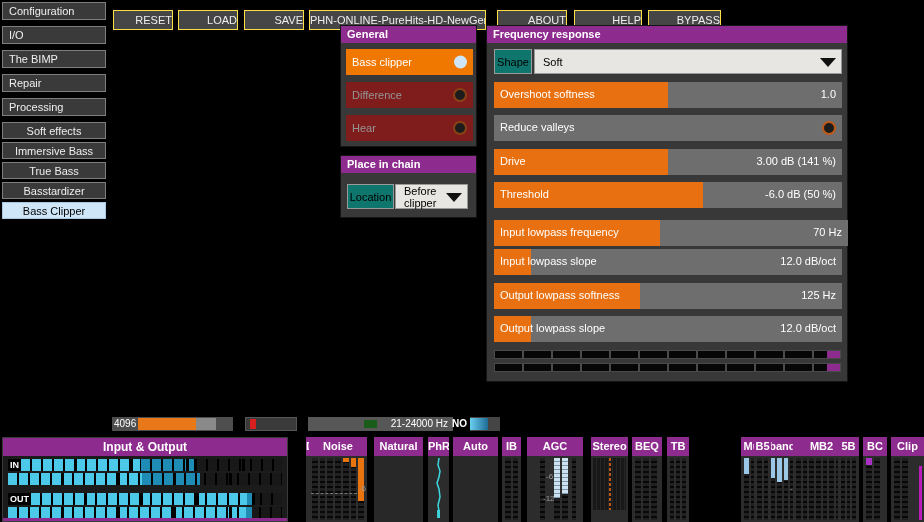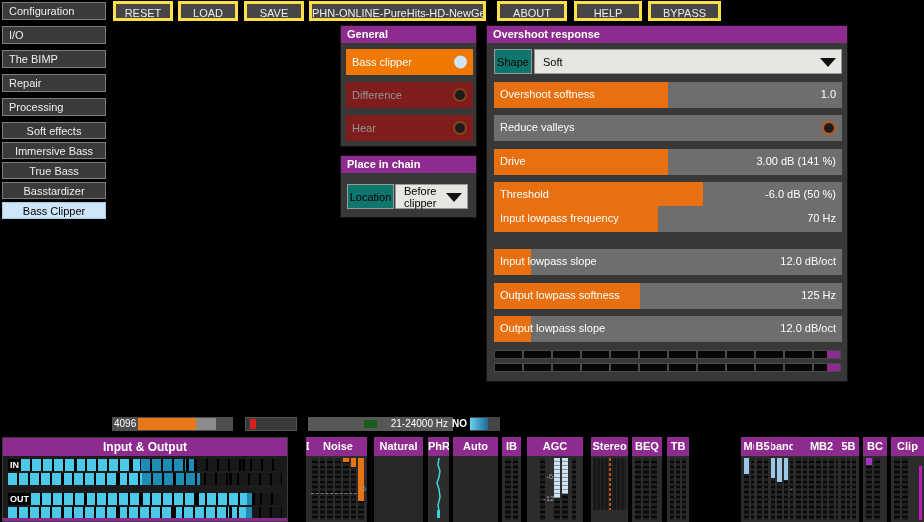--- a/index.html
+++ b/index.html
@@ -1,21 +1,21 @@
 <!DOCTYPE html>
 <html><head>
 <meta charset="utf-8">
 <style>
   html,body{margin:0;padding:0}
   body{width:924px;height:522px;background:#000;position:relative;overflow:hidden;
        font-family:"Liberation Sans",sans-serif;color:#fff;-webkit-font-smoothing:antialiased}
   .abs{position:absolute}
   
-  .tbtn{position:absolute;top:1px;height:20px;background:#464646;border:3px solid #fde047;
-        color:#eee;font-size:11px;line-height:18px;text-align:center;overflow:hidden;
+  .tbtn{position:absolute;top:10px;height:20px;background:#464646;border:1px solid #fde047;
+        color:#eee;font-size:11px;line-height:18px;text-align:right;overflow:hidden;
         white-space:nowrap;box-sizing:border-box;cursor:default}
   
   .side{position:absolute;left:2px;top:2px;width:104px}
   .sitem{background:#3a3a3a;border:1px solid #7e7e7e;color:#efefef;font-size:11px;
          box-sizing:border-box;display:flex;align-items:center;justify-content:center;overflow:hidden;white-space:nowrap}
   .sitem.lvl0{height:18px;margin-bottom:6px;justify-content:flex-start;padding-left:6px}
   .sitem.sub{height:17px;margin-bottom:3px}
   .sitem.sel{background:#cfe6f8;color:#000;border-color:#a6c8e2}
   
   .panel{position:absolute;background:#383838;border:1px solid #141414;box-sizing:border-box}
@@ -125,21 +125,21 @@
 <div class="panel" style="left:340px;top:155px;width:137px;height:63px">
   <div class="phead">Place in chain</div>
   <div class="chip" style="left:6px;top:28px;width:47px;height:25px">Location</div>
   <div class="ddown" style="left:54px;top:28px;width:73px;height:25px">
     <span>Before clipper</span>
     <span class="dar"></span>
   </div>
 </div>
 
 <div class="panel" style="left:486px;top:25px;width:362px;height:357px">
-  <div class="phead">Overshoot response</div>
+  <div class="phead">Frequency response</div>
   <div id="freq-rows">
       <div class="chip" style="left: 7px; top: 23px; width: 38px; height: 25px;">Shape</div>
       <div class="ddown" style="left: 47px; top: 23px; width: 308px; height: 25px;">
         <span>Soft</span>
         <span class="dar"></span>
       </div>
       <div class="slider" style="top: 56px;">
         <span class="sfill" style="width: 50%;"></span>
         <span class="slab">Overshoot softness</span>
         <span class="sval">1.0</span>
@@ -151,21 +151,21 @@
       <div class="slider" style="top: 123px;">
         <span class="sfill" style="width: 50%;"></span>
         <span class="slab">Drive</span>
         <span class="sval">3.00 dB (141 %)</span>
       </div>
       <div class="slider" style="top: 156px;">
         <span class="sfill" style="width: 60%;"></span>
         <span class="slab">Threshold</span>
         <span class="sval">-6.0 dB (50 %)</span>
       </div>
-      <div class="slider" style="top: 180px;">
+      <div class="slider" style="top: 194px; padding-left: 6px;">
         <span class="sfill" style="width: 47%;"></span>
         <span class="slab">Input lowpass frequency</span>
         <span class="sval">70 Hz</span>
       </div>
       <div class="slider" style="top: 223px;">
         <span class="sfill" style="width: 10.5%;"></span>
         <span class="slab">Input lowpass slope</span>
         <span class="sval">12.0 dB/oct</span>
       </div>
       <div class="slider" style="top: 257px;">

